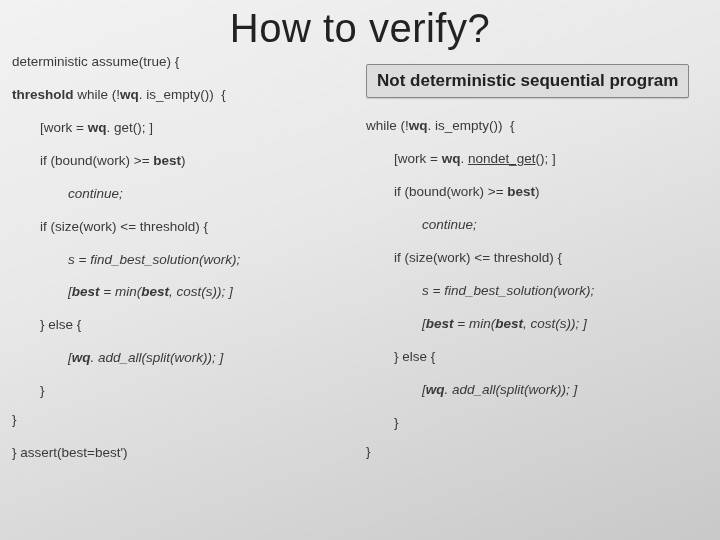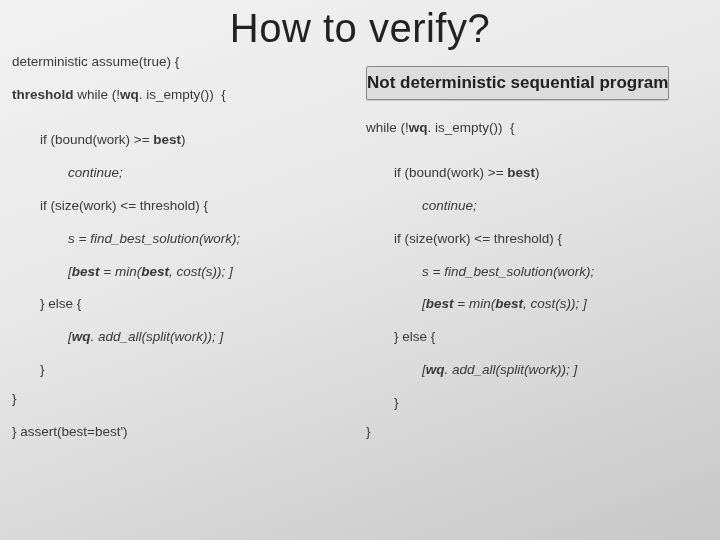--- a/index.html
+++ b/index.html
@@ -16,36 +16,35 @@
     color: #222;
     text-align: center;
     padding-top: 6px;
     margin-bottom: 13px;
     letter-spacing: 0.5px;
   }
   .columns {
     display: flex;
     flex-direction: row;
     padding: 0 12px 0 12px;
-    align-items: flex-end;
   }
   .col {
     flex: 1;
     font-size: 13.5px;
     line-height: 1.55;
     color: #3a3a3a;
   }
   .col-left { padding-right: 8px; margin-top: -12px; }
   .col-right { padding-left: 4px; }
   .badge {
     display: inline-block;
     background: #dcdcdc;
     border: 1px solid #888;
     border-radius: 2px;
-    padding: 3px 0;
+    padding: 3px 10px;
     font-size: 17px;
     font-weight: 700;
     color: #222;
     margin-bottom: 10px;
     box-shadow: 0 1px 1px rgba(0,0,0,0.15);
   }
   .line { white-space: pre; }
   .i1 { padding-left: 28px; }
   .i2 { padding-left: 56px; font-style: italic; }
   .gap { height: 8px; }
@@ -58,20 +57,21 @@
 
 <div class="title">How to verify?</div>
 
 <div class="columns">
 
   <div class="col col-left">
     <div class="line">deterministic assume(true) {</div>
     <div class="gap-lg"></div>
     <div class="line"><b>threshold</b><span> while (!</span><b>wq</b><span>. is_empty())  {</span></div>
     <div class="gap-lg"></div>
+    <div class="line i1"><span>[work = </span><b>wq</b><span>. get(); ]</span></div>
     <div class="gap-lg"></div>
     <div class="line i1"><span>if (bound(work) &gt;= </span><b>best</b><span>)</span></div>
     <div class="gap-lg"></div>
     <div class="line i2">continue;</div>
     <div class="gap-lg"></div>
     <div class="line i1">if (size(work) &lt;= threshold) {</div>
     <div class="gap-lg"></div>
     <div class="line i2">s = find_best_solution(work);</div>
     <div class="gap-lg"></div>
     <div class="line i2"><span>[</span><b>best</b><span> = min(</span><b>best</b><span>, cost(s)); ]</span></div>
@@ -85,20 +85,21 @@
     <div class="line">}</div>
     <div class="gap-lg"></div>
     <div class="line">} assert(best=best')</div>
   </div>
 
   <div class="col col-right">
     <div class="badge">Not deterministic sequential program</div>
     <div class="gap"></div>
     <div class="line"><span>while (!</span><b>wq</b><span>. is_empty())  {</span></div>
     <div class="gap-lg"></div>
+    <div class="line i1"><span>[work = </span><b>wq</b><span>. </span><u>nondet_get</u><span>(); ]</span></div>
     <div class="gap-lg"></div>
     <div class="line i1"><span>if (bound(work) &gt;= </span><b>best</b><span>)</span></div>
     <div class="gap-lg"></div>
     <div class="line i2">continue;</div>
     <div class="gap-lg"></div>
     <div class="line i1">if (size(work) &lt;= threshold) {</div>
     <div class="gap-lg"></div>
     <div class="line i2">s = find_best_solution(work);</div>
     <div class="gap-lg"></div>
     <div class="line i2"><span>[</span><b>best</b><span> = min(</span><b>best</b><span>, cost(s)); ]</span></div>

